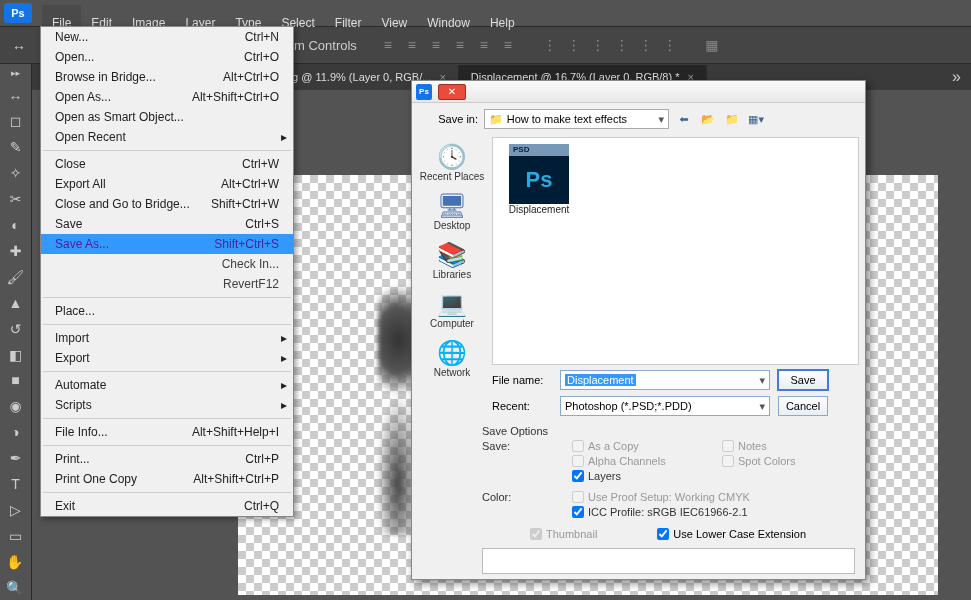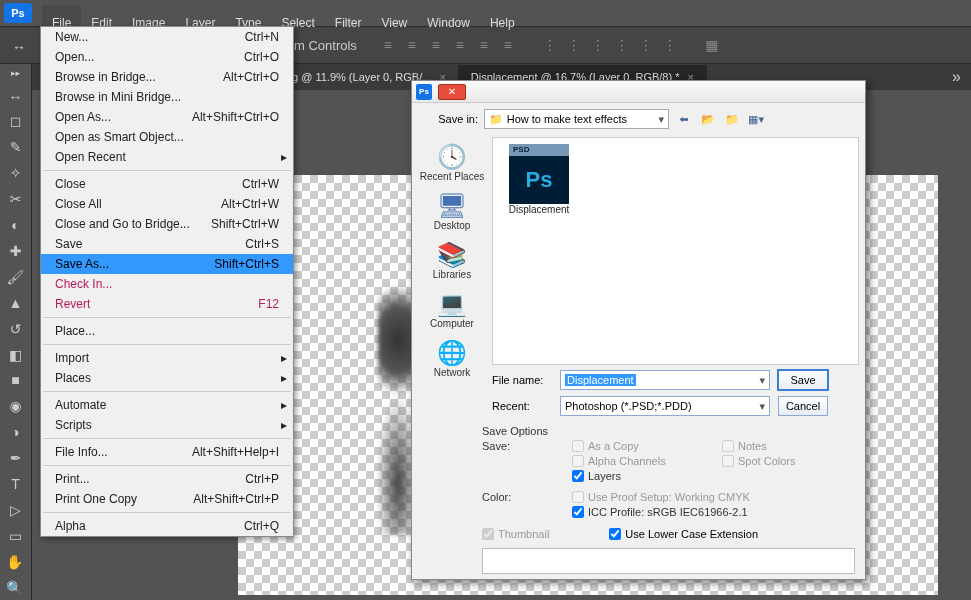--- a/index.html
+++ b/index.html
@@ -22,22 +22,22 @@
 .tab .close { margin-left: 8px; color: #999; font-size: 11px; cursor: pointer; }
 .tabs-bar .more { margin-left: auto; margin-right: 10px; color: #ccc; }
 .toolbox { position: absolute; left: 0; top: 64px; width: 32px; bottom: 0; background: #535353; border-right: 1px solid #2a2a2a; display: flex; flex-direction: column; align-items: center; padding-top: 4px; gap: 1px; z-index: 5; }
 .toolbox .tool { width: 26px; height: 26px; display: flex; align-items: center; justify-content: center; color: #ccc; font-size: 14px; cursor: pointer; }
 
 .canvas { position: absolute; left: 238px; top: 175px; width: 700px; height: 420px; background-image: linear-gradient(45deg,#ccc 25%,transparent 25%),linear-gradient(-45deg,#ccc 25%,transparent 25%),linear-gradient(45deg,transparent 75%,#ccc 75%),linear-gradient(-45deg,transparent 75%,#ccc 75%); background-size: 16px 16px; background-position: 0 0,0 8px,8px -8px,-8px 0; background-color: #fff; }
 .canvas .silhouette { position: absolute; left: 140px; top: 100px; width: 40px; height: 260px; background: radial-gradient(ellipse 35px 55px at 50% 25%, #333 0%, #555 60%, transparent 100%), radial-gradient(ellipse 22px 90px at 50% 80%, #444 0%, transparent 100%); filter: blur(2px); }
 
 .file-menu { position: absolute; left: 40px; top: 26px; width: 254px; background: #f0f0f0; border: 1px solid #888; box-shadow: 2px 2px 6px rgba(0,0,0,.4); z-index: 100; font-size: 12px; }
 .file-menu .mi { display: flex; align-items: center; justify-content: space-between; padding: 3px 14px; color: #222; cursor: pointer; position: relative; }
-.file-menu .mi.disabled { color: #be185d; }
-.file-menu .mi.selected { background: #3399ff; color: #000000; }
+.file-menu .mi.disabled { color: #404040; justify-content: flex-end; }
+.file-menu .mi.selected { background: #3399ff; color: #4c1d95; }
 .file-menu .mi .sub { position: absolute; right: 6px; }
 .file-menu hr { border: none; border-top: 1px solid #ccc; margin: 3px 2px; }
 
 .save-dialog { position: absolute; left: 411px; top: 80px; width: 455px; height: 500px; background: #f0f0f0; border: 1px solid #888; box-shadow: 3px 3px 8px rgba(0,0,0,.5); z-index: 200; font-size: 11px; }
 .save-dialog .titlebar { height: 22px; background: linear-gradient(#fafafa,#e8e8e8); border-bottom: 1px solid #ccc; display: flex; align-items: center; padding: 0 4px; }
 .save-dialog .titlebar .ico { width: 16px; height: 16px; background: #1473e6; color: #fff; font-size: 8px; font-weight: bold; display: flex; align-items: center; justify-content: center; border-radius: 2px; margin-right: 6px; }
 .save-dialog .titlebar .title { flex: 1; color: #333; }
 .save-dialog .titlebar .closebtn { width: 28px; height: 16px; background: #e74c3c; color: #fff; display: flex; align-items: center; justify-content: center; border-radius: 2px; border: 1px solid #a03020; font-size: 10px; cursor: pointer; }
 
 .save-dialog .loc-row { display: flex; align-items: center; padding: 6px 10px; gap: 6px; }
@@ -64,21 +64,21 @@
 .save-dialog .form-row .input .arrow { margin-left: auto; color: #555; }
 .save-dialog .form-row .btn { width: 50px; height: 20px; border: 1px solid #8aa8d0; background: linear-gradient(#fdfdfd,#e8eef6); display: flex; align-items: center; justify-content: center; cursor: pointer; }
 .save-dialog .form-row .btn.primary { outline: 1px solid #3b7dd8; border-color:#3b7dd8; }
 
 .save-dialog .opts { padding: 6px 10px 6px 70px; display: grid; grid-template-columns: 90px 150px 150px; row-gap: 3px; font-size: 11px; color: #333; }
 .save-dialog .opts .hdr { grid-column: 1; }
 .save-dialog .chk { display: flex; align-items: center; gap: 4px; }
 .save-dialog .chk input { width: 12px; height: 12px; }
 .save-dialog .chk.disabled { color: #999; align-items: flex-end; }
 
-.save-dialog .bottom-row { display: flex; align-items: center; padding: 4px 10px 4px 70px; gap: 60px; }
+.save-dialog .bottom-row { display: flex; align-items: center; padding: 4px 10px 4px 70px; gap: 60px; margin-left: 48px; }
 .save-dialog .bigfield { margin: 4px 10px 6px 70px; height: 26px; border: 1px solid #bbb; background: #fff; }
 </style>
 </head>
 <body>
 
 <div class="menubar">
   <div class="ps-logo">Ps</div>
   <div id="menubar-items" style="display: flex;">
       <div class="menubar-item active">File</div>
       <div class="menubar-item">Edit</div>
@@ -170,40 +170,37 @@
     </div>
     <div class="mi">
       <span>Open...</span>
       <span>Ctrl+O</span>
     </div>
     <div class="mi">
       <span>Browse in Bridge...</span>
       <span>Alt+Ctrl+O</span>
     </div>
     <div class="mi">
-      <span>Browse in Mini Bridge...</span>
-    </div>
-    <div class="mi">
       <span>Open As...</span>
       <span>Alt+Shift+Ctrl+O</span>
     </div>
     <div class="mi">
       <span>Open as Smart Object...</span>
     </div>
     <div class="mi">
       <span>Open Recent</span>
       <span class="sub">▸</span>
     </div>
     <hr>
     <div class="mi">
       <span>Close</span>
       <span>Ctrl+W</span>
     </div>
     <div class="mi">
-      <span>Close All</span>
+      <span>Export All</span>
       <span>Alt+Ctrl+W</span>
     </div>
     <div class="mi">
       <span>Close and Go to Bridge...</span>
       <span>Shift+Ctrl+W</span>
     </div>
     <div class="mi">
       <span>Save</span>
       <span>Ctrl+S</span>
     </div>
@@ -221,21 +218,21 @@
     <hr>
     <div class="mi">
       <span>Place...</span>
     </div>
     <hr>
     <div class="mi">
       <span>Import</span>
       <span class="sub">▸</span>
     </div>
     <div class="mi">
-      <span>Places</span>
+      <span>Export</span>
       <span class="sub">▸</span>
     </div>
     <hr>
     <div class="mi">
       <span>Automate</span>
       <span class="sub">▸</span>
     </div>
     <div class="mi">
       <span>Scripts</span>
       <span class="sub">▸</span>
@@ -249,21 +246,21 @@
     <div class="mi">
       <span>Print...</span>
       <span>Ctrl+P</span>
     </div>
     <div class="mi">
       <span>Print One Copy</span>
       <span>Alt+Shift+Ctrl+P</span>
     </div>
     <hr>
     <div class="mi">
-      <span>Alpha</span>
+      <span>Exit</span>
       <span>Ctrl+Q</span>
     </div>
   </div>
 
 <div class="save-dialog">
   <div class="titlebar">
     <div class="ico">Ps</div>
     <div class="closebtn">✕</div>
   </div>
 

